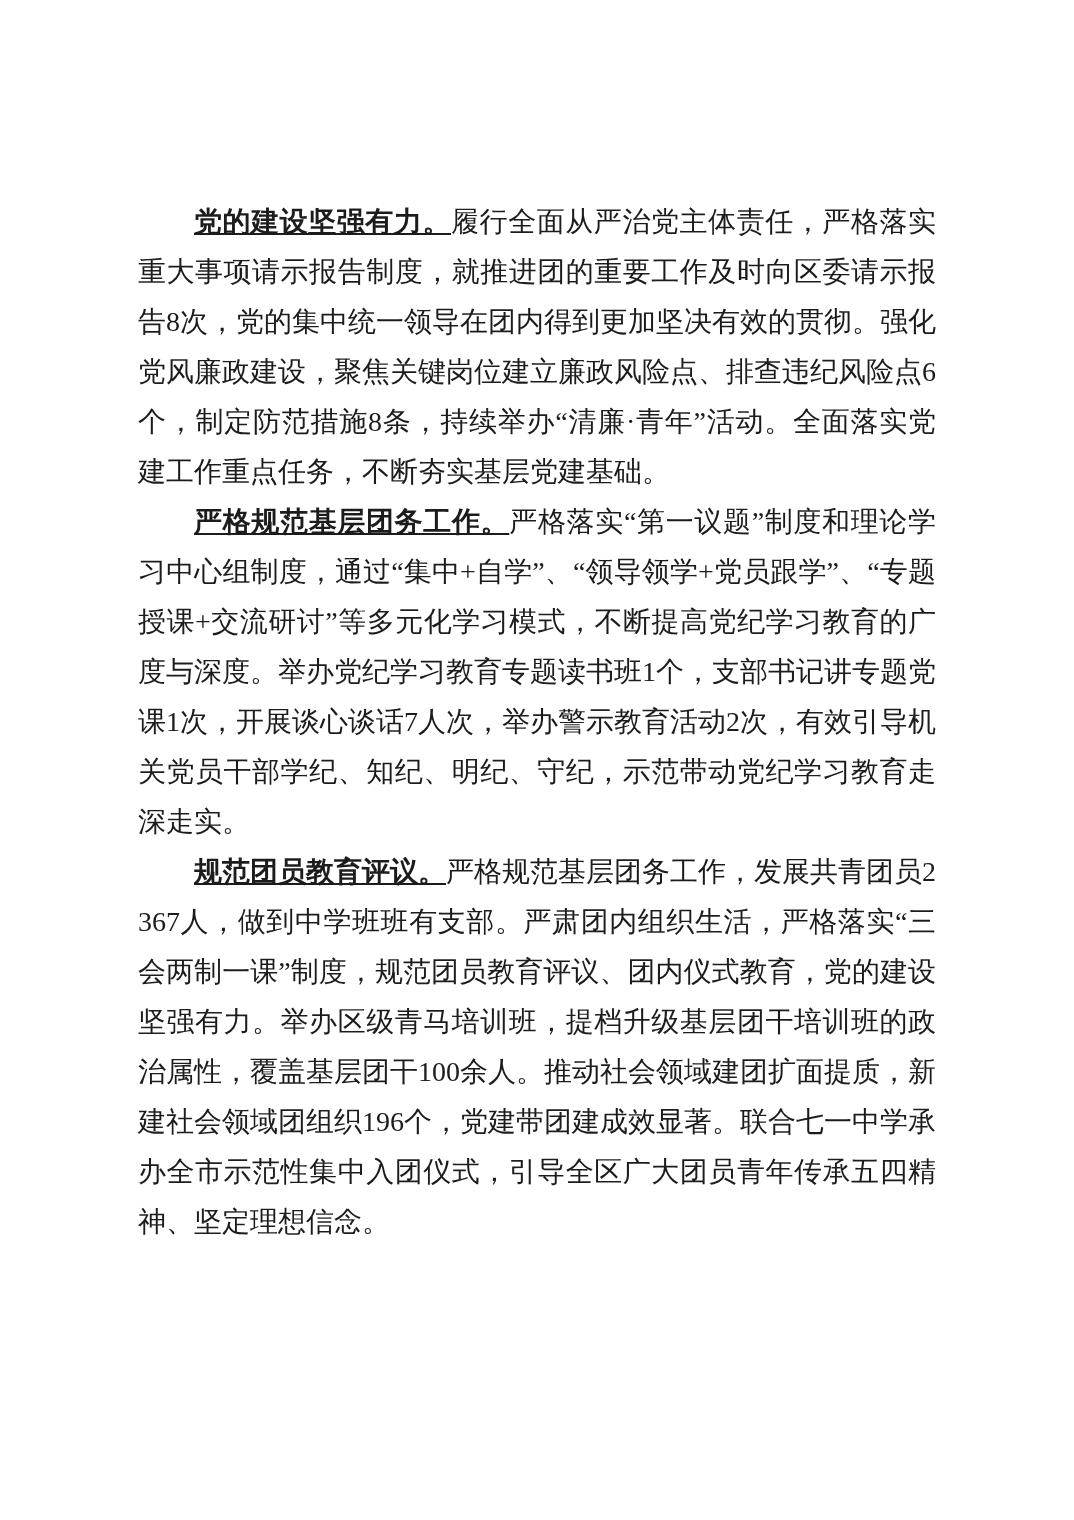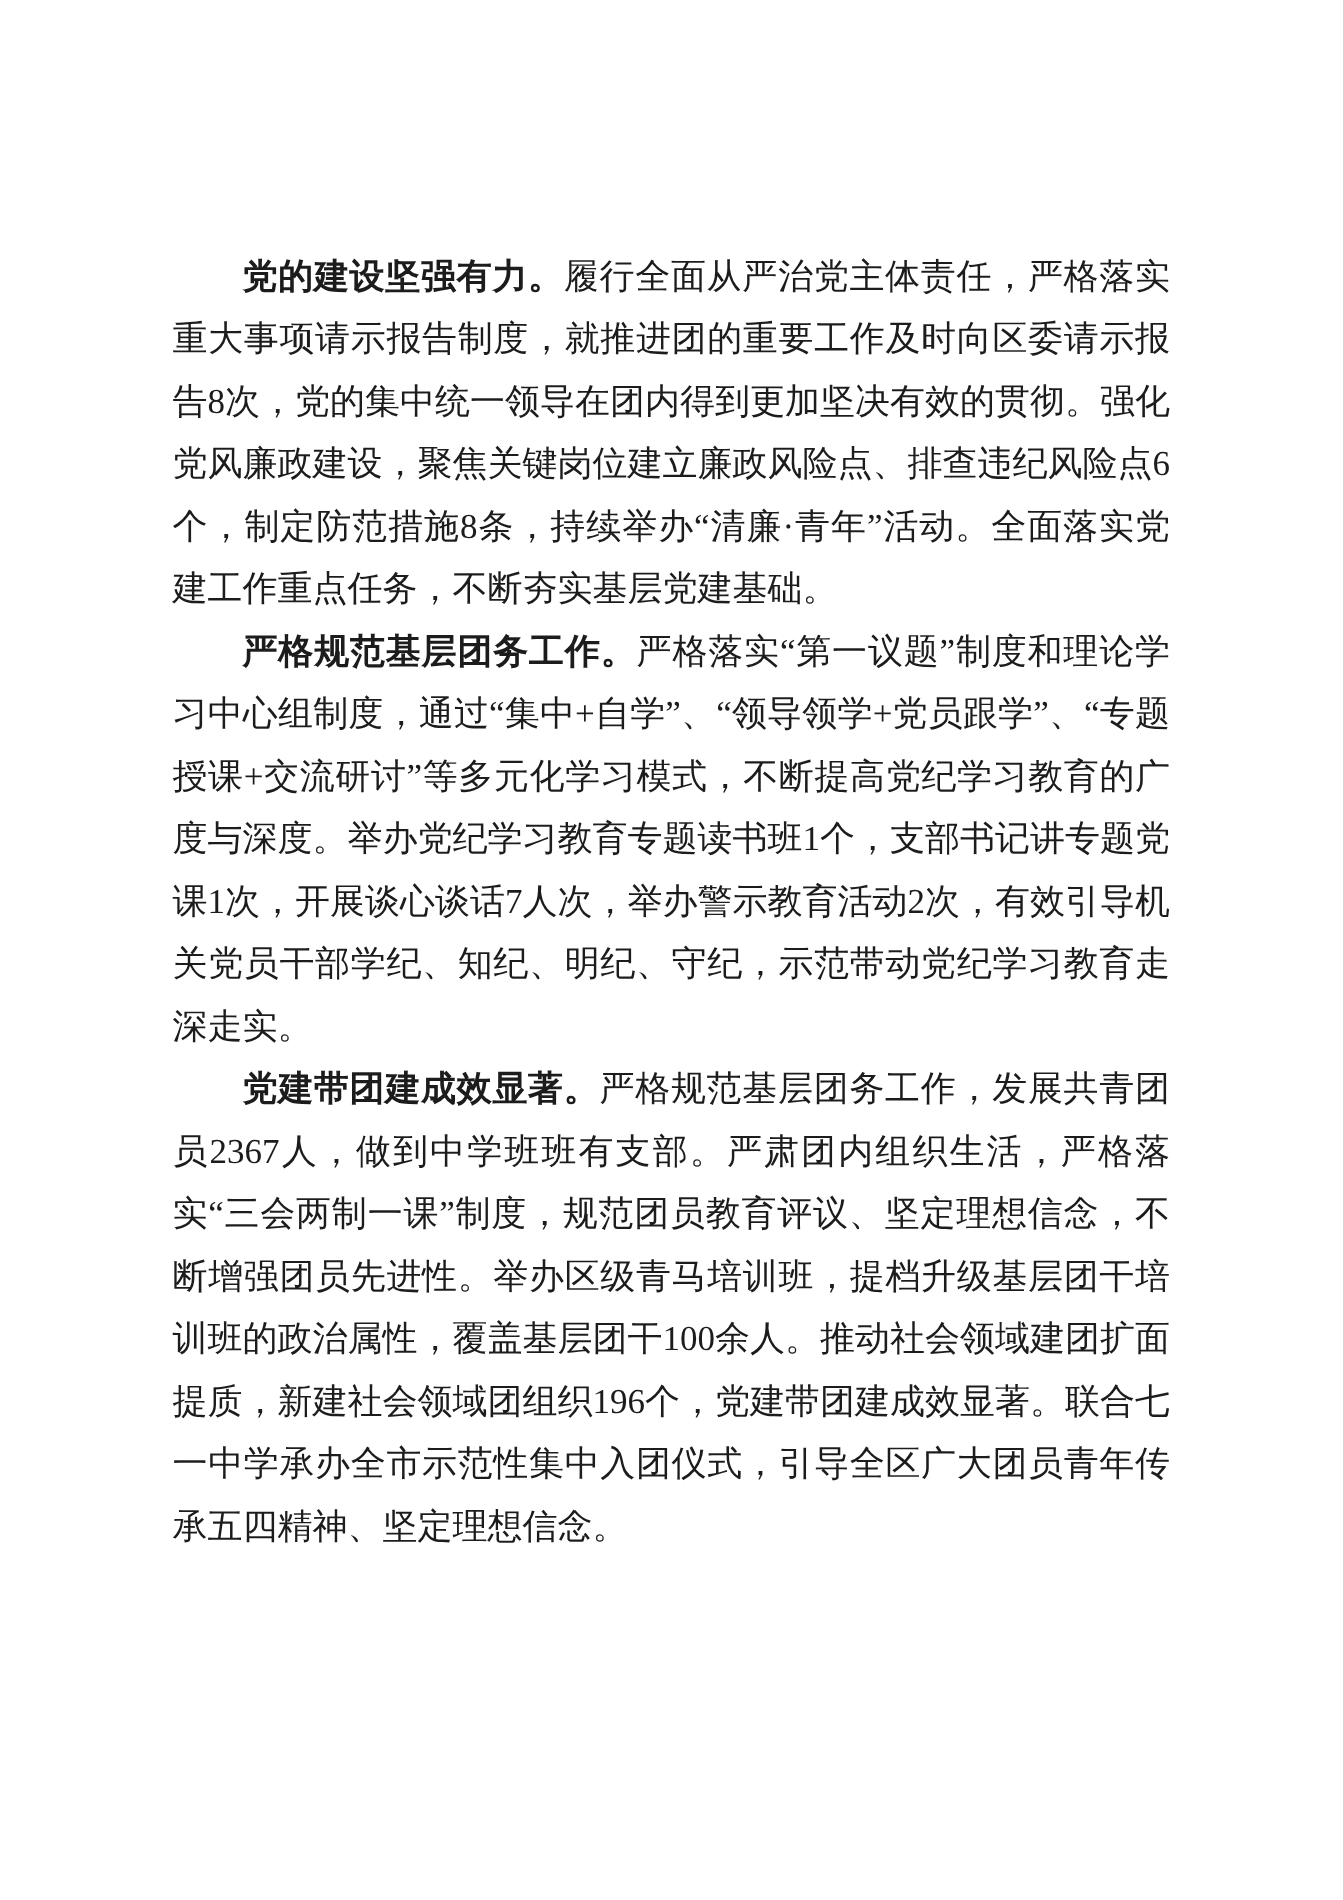--- a/index.html
+++ b/index.html
@@ -25,24 +25,25 @@
     font-size: 28px;
     line-height: 50px;
     color: #1c1c1c;
     text-align: justify;
     text-justify: inter-character;
     text-indent: 2em;
     word-break: break-all;
   }
   .para .lead {
     font-weight: bold;
+    text-decoration: underline;
   }
 </style>
 </head>
 <body>
 
 <div class="page">
   <p class="para"><span class="lead">党的建设坚强有力。</span><span>履行全面从严治党主体责任，严格落实重大事项请示报告制度，就推进团的重要工作及时向区委请示报告8次，党的集中统一领导在团内得到更加坚决有效的贯彻。强化党风廉政建设，聚焦关键岗位建立廉政风险点、排查违纪风险点6个，制定防范措施8条，持续举办“清廉·青年”活动。全面落实党建工作重点任务，不断夯实基层党建基础。</span></p>
 
   <p class="para"><span class="lead">严格规范基层团务工作。</span><span>严格落实“第一议题”制度和理论学习中心组制度，通过“集中+自学”、“领导领学+党员跟学”、“专题授课+交流研讨”等多元化学习模式，不断提高党纪学习教育的广度与深度。举办党纪学习教育专题读书班1个，支部书记讲专题党课1次，开展谈心谈话7人次，举办警示教育活动2次，有效引导机关党员干部学纪、知纪、明纪、守纪，示范带动党纪学习教育走深走实。</span></p>
 
-  <p class="para"><span class="lead">党建带团建成效显著。</span><span>严格规范基层团务工作，发展共青团员2367人，做到中学班班有支部。严肃团内组织生活，严格落实“三会两制一课”制度，规范团员教育评议、坚定理想信念，不断增强团员先进性。举办区级青马培训班，提档升级基层团干培训班的政治属性，覆盖基层团干100余人。推动社会领域建团扩面提质，新建社会领域团组织196个，党建带团建成效显著。联合七一中学承办全市示范性集中入团仪式，引导全区广大团员青年传承五四精神、坚定理想信念。</span></p>
+  <p class="para"><span class="lead">规范团员教育评议。</span><span>严格规范基层团务工作，发展共青团员2367人，做到中学班班有支部。严肃团内组织生活，严格落实“三会两制一课”制度，规范团员教育评议、团内仪式教育，党的建设坚强有力。举办区级青马培训班，提档升级基层团干培训班的政治属性，覆盖基层团干100余人。推动社会领域建团扩面提质，新建社会领域团组织196个，党建带团建成效显著。联合七一中学承办全市示范性集中入团仪式，引导全区广大团员青年传承五四精神、坚定理想信念。</span></p>
 </div>
 
 </body></html>

